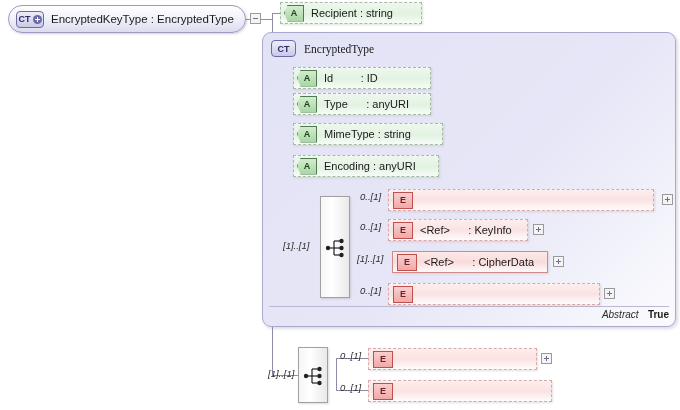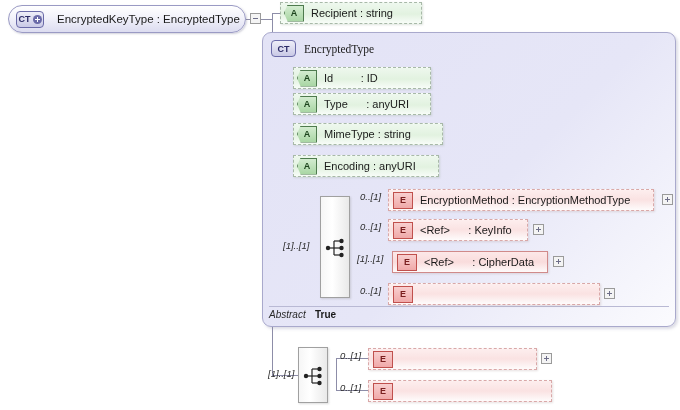--- a/index.html
+++ b/index.html
@@ -60,21 +60,21 @@
   }
   .badge-ct .plusdot::before,
   .badge-ct .plusdot::after {
     content: "";
     position: absolute;
     background: #ffffff;
   }
   .badge-ct .plusdot::before { left: 2px; top: 4px; width: 5px; height: 1px; }
   .badge-ct .plusdot::after  { left: 4px; top: 2px; width: 1px; height: 5px; }
   .root-label {
-    margin-left: 13px;
+    margin-left: 7px;
     font-size: 11.5px;
     color: #1a1a1a;
     white-space: nowrap;
   }
 
   
   .toggle {
     position: absolute;
     width: 11px; height: 11px;
     border: 1px solid #9a9a9a;
@@ -119,20 +119,21 @@
 
   
   .abstract-row {
     position: absolute;
     left: 6px; bottom: 6px;
     width: 400px;
     border-top: 1px solid #b9b9d4;
     padding-top: 2px;
     display: flex;
     align-items: baseline;
+    justify-content: flex-end;
   }
   .abstract-key {
     font-style: italic;
     font-size: 10px;
     color: #2a2a2a;
     width: 46px;
   }
   .abstract-val {
     font-weight: bold;
     font-size: 10px;
@@ -327,21 +328,20 @@
         <circle cx="16.5" cy="10" r="2.2"></circle>
         <circle cx="16.5" cy="17" r="2.2"></circle>
       </g>
     </svg>
   </div>
   <div class="card" style="left:283px; top:240px;">[1]..[1]</div>
 
   <div class="card" style="left:360px; top:191px;">0..[1]</div>
   <div class="node elem-node" style="left:388px; top:189px; width:266px;">
     <span class="badge-e">E</span>
-    <span class="elem-text">EncryptionMethod : EncryptionMethodType</span>
   </div>
   <div class="toggle plus" style="left:662px; top:194px;"></div>
 
   <div class="card" style="left:360px; top:221px;">0..[1]</div>
   <div class="node elem-node" style="left:388px; top:219px; width:140px;">
     <span class="badge-e">E</span>
     <span class="elem-text">&lt;Ref&gt;      : KeyInfo</span>
   </div>
   <div class="toggle plus" style="left:533px; top:224px;"></div>
 

